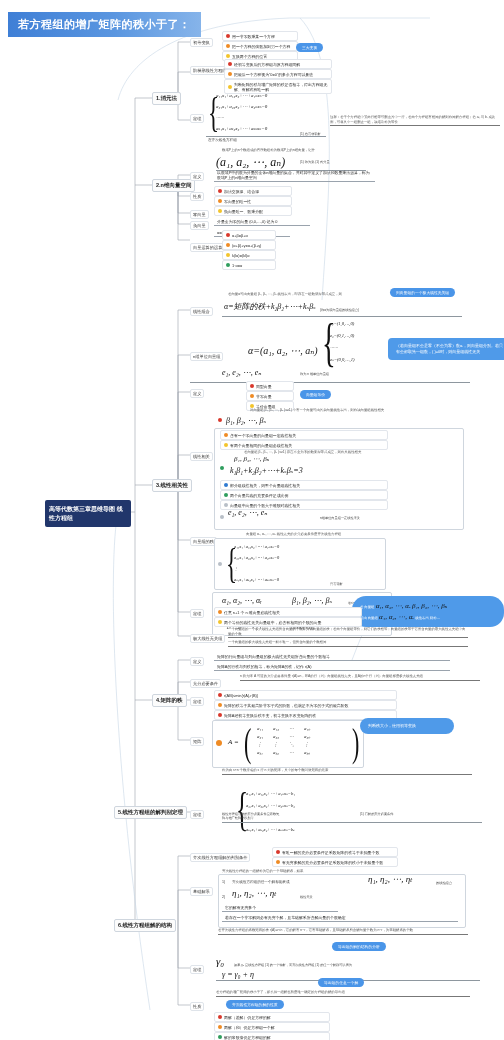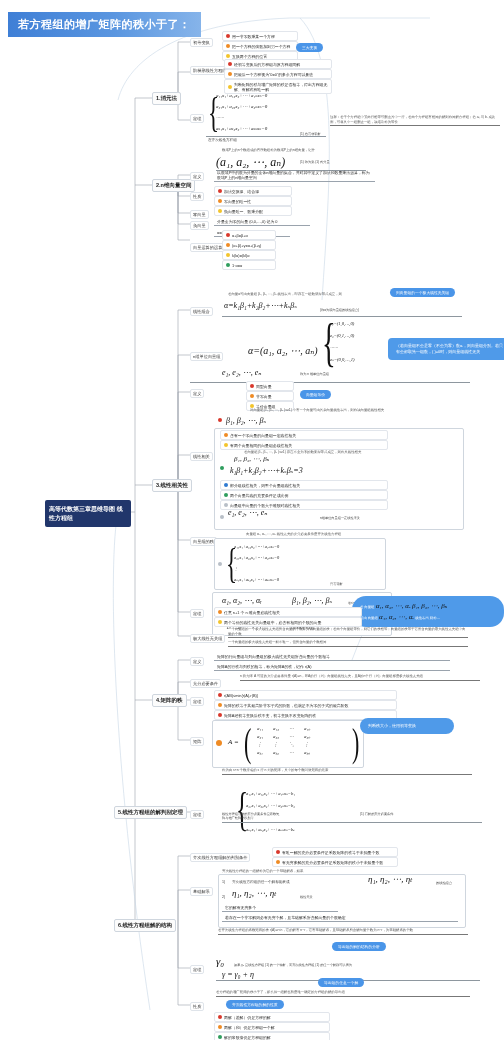--- a/index.html
+++ b/index.html
@@ -218,21 +218,21 @@
     </div>
   <div class="leaf" style="left:222px;top:260px;width:46px;">
     <span class="dot d-grn"></span>
     <span>1·α=α</span>
     </div>
 
   <div class="pill" style="left:390px;top:288px;">列向量组的一个极大线性无关组</div>
 
   <div class="b2" style="left:190px;top:307px;">线性组合</div>
   <div class="note" style="left:228px;top:292px;width:200px;">若向量α可由向量组 β₁, β₂, ⋯, βₛ 线性表出，即存在一组数使得等式成立，则</div>
-  <div class="math" style="left:224px;top:301px;font-size:8px;">α=k₁β₁+k₂β₂+⋯+kₛβₛ</div>
+  <div class="math" style="left:224px;top:301px;font-size:8px;">α=矩阵的秩+k₂β₂+⋯+kₛβₛ</div>
   <div class="tag" style="left:320px;top:308px;font-size:3.2px;">(称α为该向量组的线性组合)</div>
   <div class="mathbox" style="left:222px;top:316px;width:240px;"></div>
 
   <div class="b2" style="left:190px;top:352px;">n维单位向量组</div>
   <div class="math" style="left:248px;top:345px;font-size:10px;">α=(a₁, a₂, ⋯, aₙ)</div>
   <div class="brace" style="left:322px;top:316px;font-size:52px;line-height:54px;">{</div>
   <div class="sysbox" style="left:330px;top:318px;font-size:4.6px;line-height:12px;">
     <div class="sysrow">e₁=(1,0,…,0)</div>
     <div class="sysrow">e₂=(0,1,…,0)</div>
     <div class="sysrow" style="font-size:4px;">⋯⋯</div>

